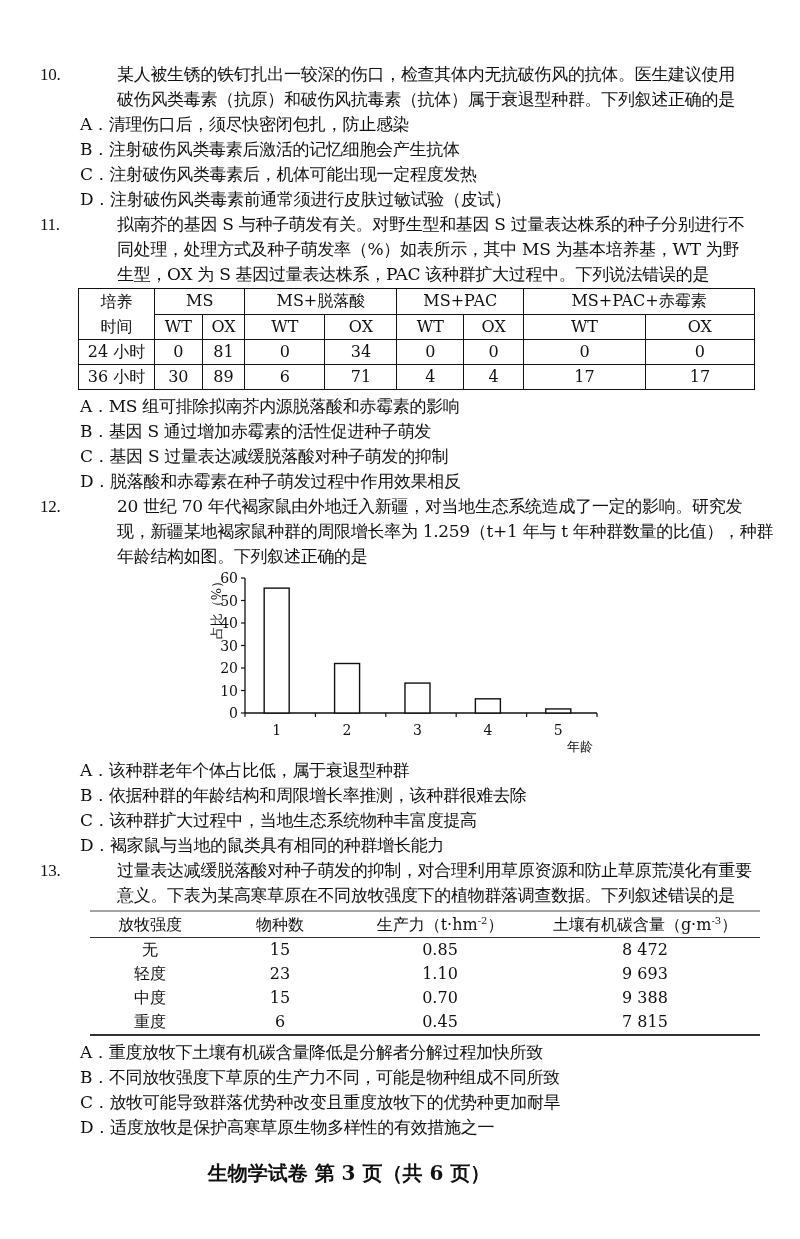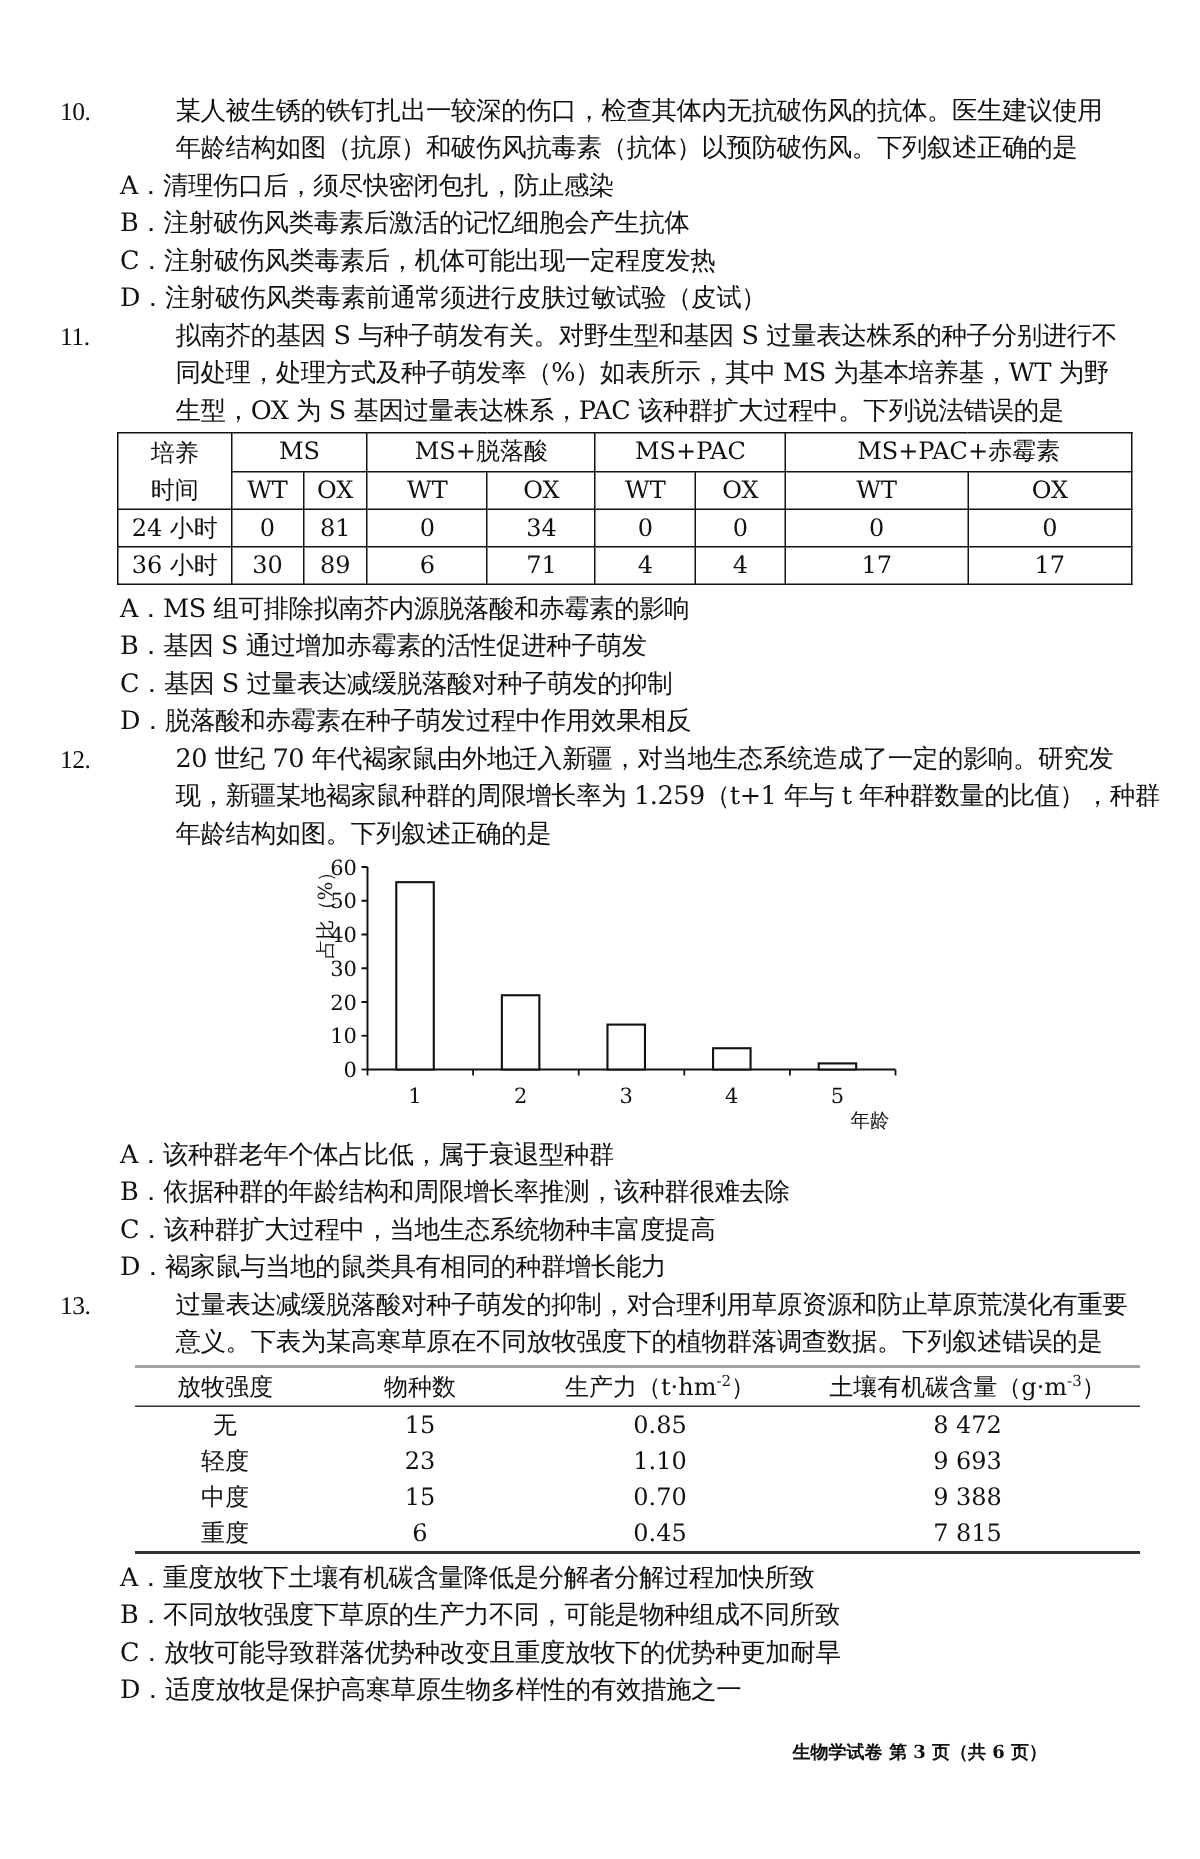--- a/index.html
+++ b/index.html
@@ -10,29 +10,29 @@
   .t1 { left:80px;margin-left:37px; }
   .opt { left:80px; }
   table { border-collapse:collapse; position:absolute; font-size:16px; }
   #t11 { left:78px; top:288px; width:677px; }
   #t11 td { border:1.5px solid #111; text-align:center; height:24px; padding:0; line-height:24px; }
   #t13 { left:90px; top:910px; width:670px; border-top:2px solid #a3a3a3; border-bottom:2px solid #333; }
   #t13 th { font-weight:normal; border-bottom:1.5px solid #333; height:25px; line-height:25px; padding:0; }
   #t13 td { text-align:center; height:24px; line-height:24px; padding:0; }
   sup { font-size:10px; line-height:0; }
   #chart { position:absolute; left:200px; top:565px; }
-  .footer { position:absolute; top:1160px; left:0; width:698px; text-align:right; font-weight:bold; font-size:12px; }
+  .footer { position:absolute; top:1160px; left:0; width:698px; text-align:center; font-weight:bold; font-size:20px; }
 </style>
 </head>
 <body>
 
 <div>
   <span class="line qnum" style="top:62px">10.</span>
   <span class="line t1" style="top:62px">某人被生锈的铁钉扎出一较深的伤口，检查其体内无抗破伤风的抗体。医生建议使用</span>
-  <span class="line t1" style="top:87px">年龄结构如图（抗原）和破伤风抗毒素（抗体）以预防破伤风。下列叙述正确的是</span>
+  <span class="line t1" style="top:87px">破伤风类毒素（抗原）和破伤风抗毒素（抗体）属于衰退型种群。下列叙述正确的是</span>
   <span class="line opt" style="top:112px">A．清理伤口后，须尽快密闭包扎，防止感染</span>
   <span class="line opt" style="top:137px">B．注射破伤风类毒素后激活的记忆细胞会产生抗体</span>
   <span class="line opt" style="top:162px">C．注射破伤风类毒素后，机体可能出现一定程度发热</span>
   <span class="line opt" style="top:187px">D．注射破伤风类毒素前通常须进行皮肤过敏试验（皮试）</span>
 </div>
 
 <div>
   <span class="line qnum" style="top:212px">11.</span>
   <span class="line t1" style="top:212px">拟南芥的基因 S 与种子萌发有关。对野生型和基因 S 过量表达株系的种子分别进行不</span>
   <span class="line t1" style="top:237px">同处理，处理方式及种子萌发率（%）如表所示，其中 MS 为基本培养基，WT 为野</span>

